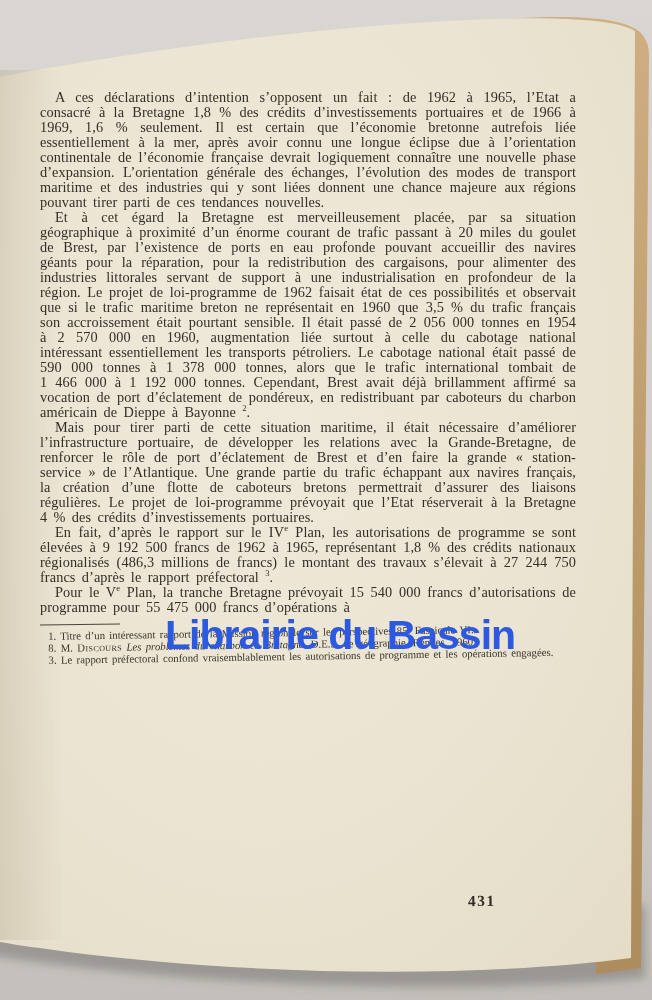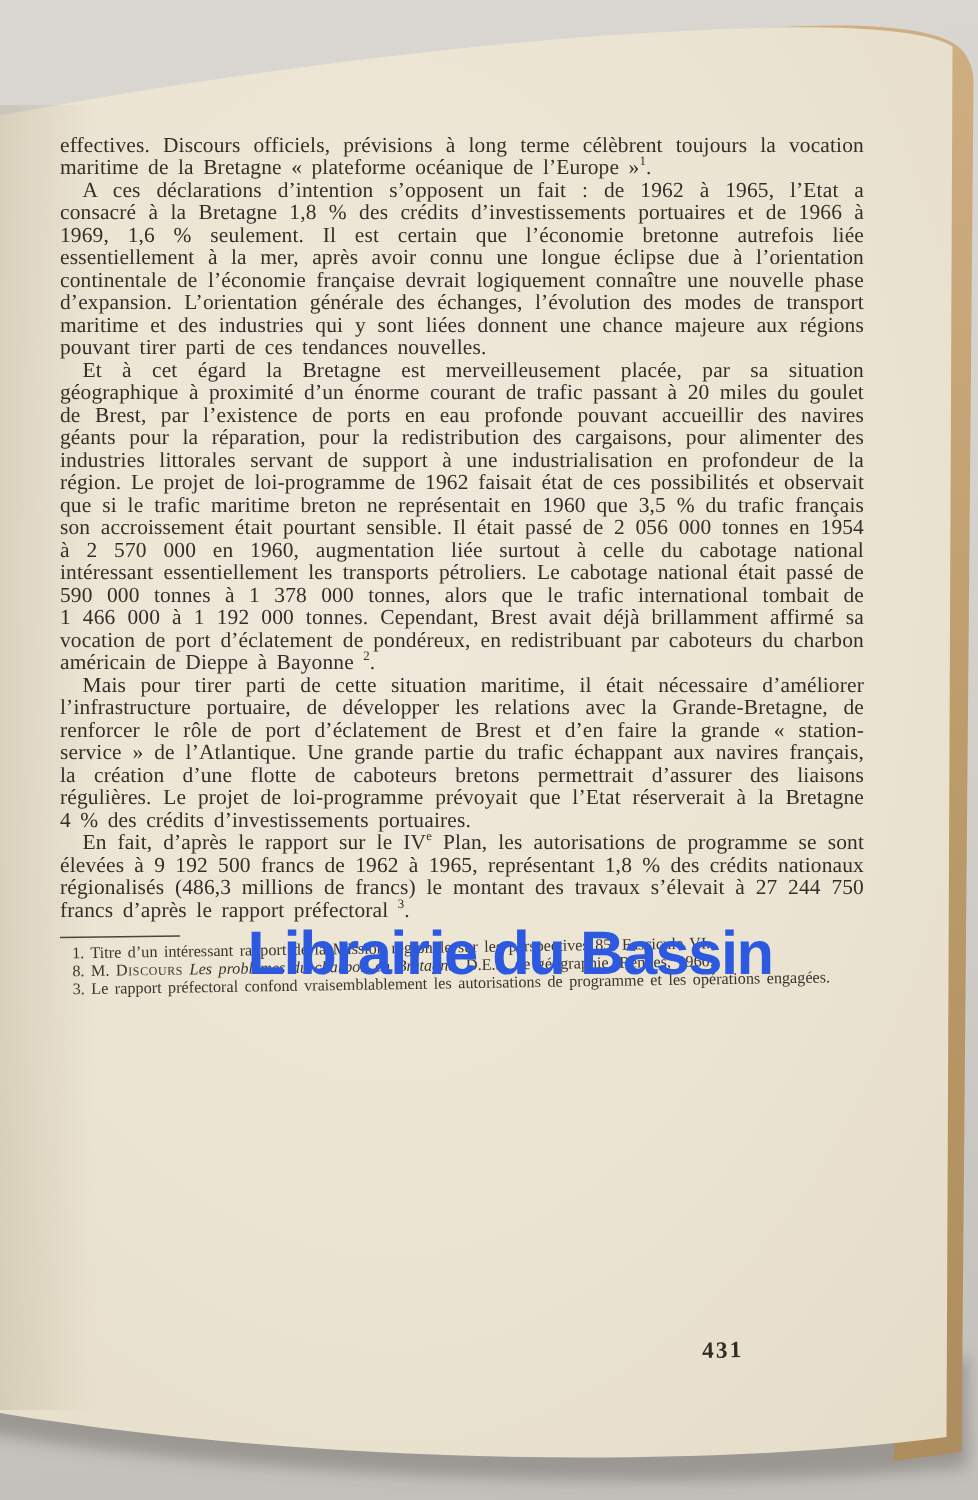--- a/index.html
+++ b/index.html
@@ -79,25 +79,25 @@
     </defs>
     <path d="M -20 905 L 645 905 L 645 978 C 480 994 200 990 -20 954 Z" fill="rgba(92,89,84,0.40)" filter="url(#softBlur)"></path>
     <path d="M 470 22 C 560 13 622 16 640 32 C 647 39 649 47 649 56 L 641 968 L 596 974 L 613 58 Z" fill="url(#edgeGrad)"></path>
     <path d="M -16 80 C 130 52 310 27 468 20 C 544 16 616 18 635 31 L 631 958 C 470 979 250 975 68 952 C 38 948 8 944 -16 939 Z" fill="url(#paperGrad)"></path>
   </svg>
 
   <div class="gutter-shade"></div>
 
   <div class="text-col">
     <div class="body-text" id="body-text">
-        <p class="noindent"><span>effectives. Discours officiels, prévisions à long terme célèbrent toujours la vocation maritime de la Bretagne «&nbsp;plateforme océanique de l’Europe&nbsp;»</span><span class="sup">1</span><span>.</span></p>
         <p><span>A ces déclarations d’intention s’opposent un fait&nbsp;: de 1962 à 1965, l’Etat a consacré à la Bretagne 1,8&nbsp;% des crédits d’investissements portuaires et de 1966 à 1969, 1,6&nbsp;% seulement. Il est certain que l’économie bretonne autrefois liée essentiellement à la mer, après avoir connu une longue éclipse due à l’orientation continentale de l’économie française devrait logiquement connaître une nouvelle phase d’expansion. L’orientation générale des échanges, l’évolution des modes de transport maritime et des industries qui y sont liées donnent une chance majeure aux régions pouvant tirer parti de ces tendances nouvelles.</span></p>
         <p><span>Et à cet égard la Bretagne est merveilleusement placée, par sa situation géographique à proximité d’un énorme courant de trafic passant à 20 miles du goulet de Brest, par l’existence de ports en eau profonde pouvant accueillir des navires géants pour la réparation, pour la redistribution des cargaisons, pour alimenter des industries littorales servant de support à une industrialisation en profondeur de la région. Le projet de loi-programme de 1962 faisait état de ces possibilités et observait que si le trafic maritime breton ne représentait en 1960 que 3,5&nbsp;% du trafic français son accroissement était pourtant sensible. Il était passé de 2&nbsp;056&nbsp;000 tonnes en 1954 à 2&nbsp;570&nbsp;000 en 1960, augmentation liée surtout à celle du cabotage national intéressant essentiellement les transports pétroliers. Le cabotage national était passé de 590&nbsp;000 tonnes à 1&nbsp;378&nbsp;000 tonnes, alors que le trafic international tombait de 1&nbsp;466&nbsp;000 à 1&nbsp;192&nbsp;000 tonnes. Cependant, Brest avait déjà brillamment affirmé sa vocation de port d’éclatement de pondéreux, en redistribuant par caboteurs du charbon américain de Dieppe à Bayonne&nbsp;</span><span class="sup">2</span><span>.</span></p>
         <p><span>Mais pour tirer parti de cette situation maritime, il était nécessaire d’améliorer l’infrastructure portuaire, de développer les relations avec la Grande-Bretagne, de renforcer le rôle de port d’éclatement de Brest et d’en faire la grande «&nbsp;station-service&nbsp;» de l’Atlantique. Une grande partie du trafic échappant aux navires français, la création d’une flotte de caboteurs bretons permettrait d’assurer des liaisons régulières. Le projet de loi-programme prévoyait que l’Etat réserverait à la Bretagne 4&nbsp;% des crédits d’investissements portuaires.</span></p>
         <p><span>En fait, d’après le rapport sur le IV</span><span class="sup">e</span><span>&nbsp;Plan, les autorisations de programme se sont élevées à 9&nbsp;192&nbsp;500 francs de 1962 à 1965, représentant 1,8&nbsp;% des crédits nationaux régionalisés (486,3 millions de francs) le montant des travaux s’élevait à 27&nbsp;244&nbsp;750 francs d’après le rapport préfectoral&nbsp;</span><span class="sup">3</span><span>.</span></p>
+        <p><span>Pour le V</span><span class="sup">e</span><span>&nbsp;Plan, la tranche Bretagne prévoyait 15&nbsp;540&nbsp;000 francs d’autorisations de programme pour 55&nbsp;475&nbsp;000 francs d’opérations à</span></p>
       </div>
     <div class="footnote-rule"></div>
     <div class="footnotes" id="footnotes">
         <p><span>1. Titre d’un intéressant rapport de la Mission régionale sur les perspectives 85. Fascicule VI.</span></p>
         <p><span>8. M. </span><span class="sc">Discours</span><span> </span><span class="it">Les problèmes du charbon en Bretagne</span><span>. D.E.S. de géographie, Rennes, 1960.</span></p>
         <p><span>3. Le rapport préfectoral confond vraisemblablement les autorisations de programme et les opérations engagées.</span></p>
       </div>
   </div>
 
   <div class="page-number">431</div>

